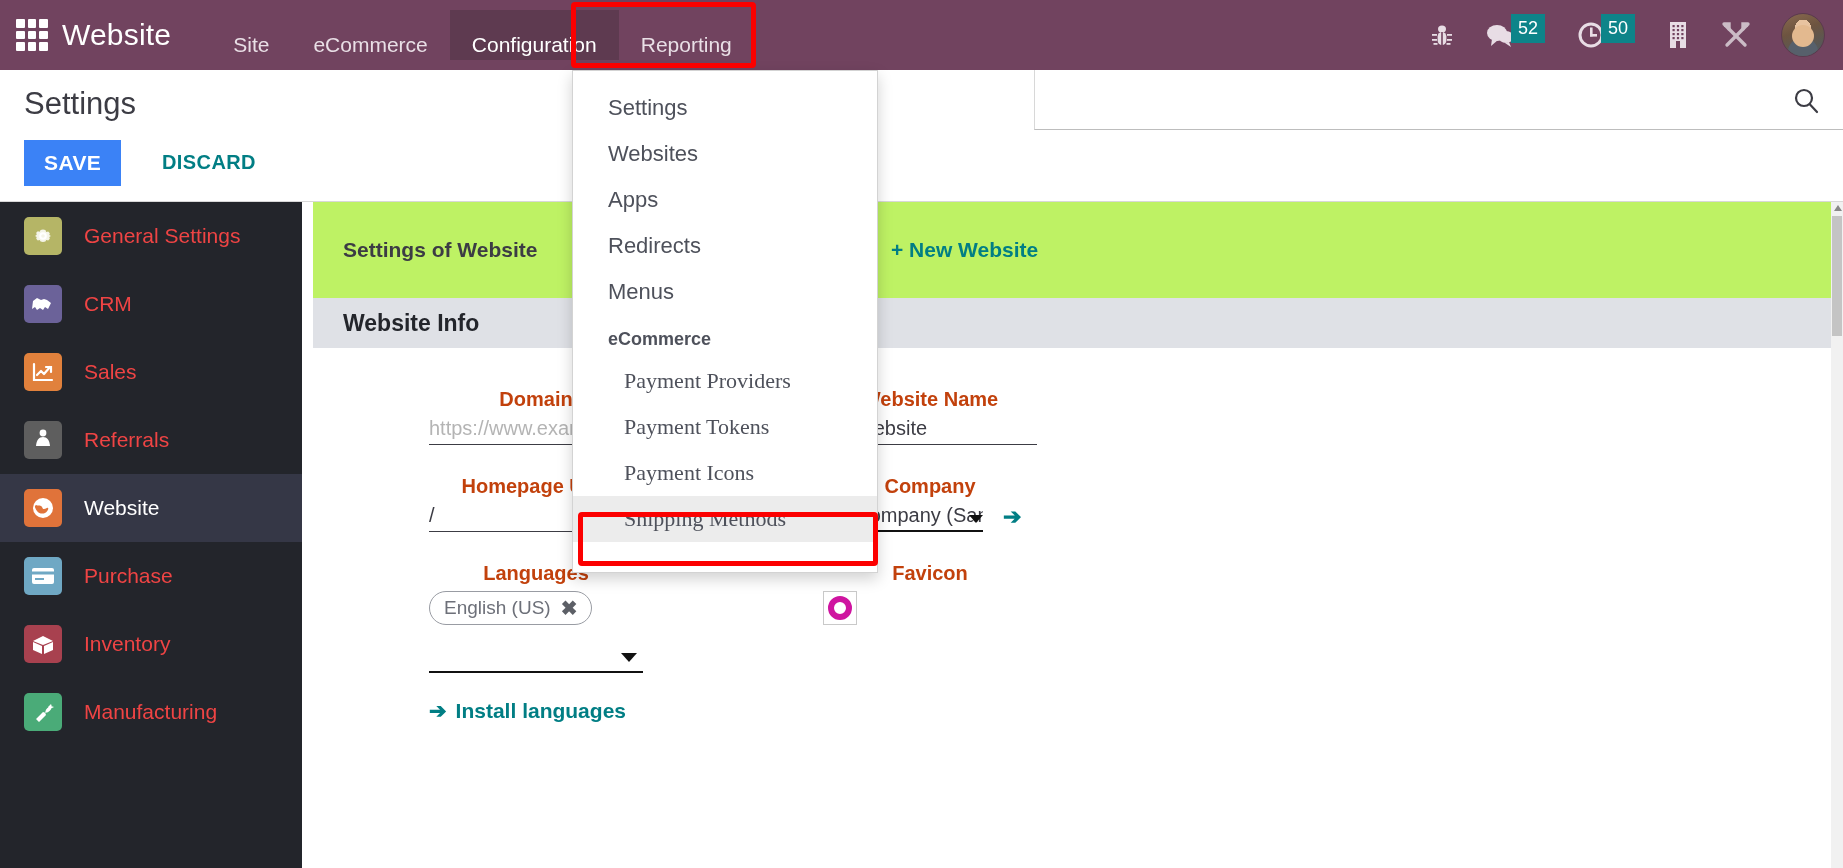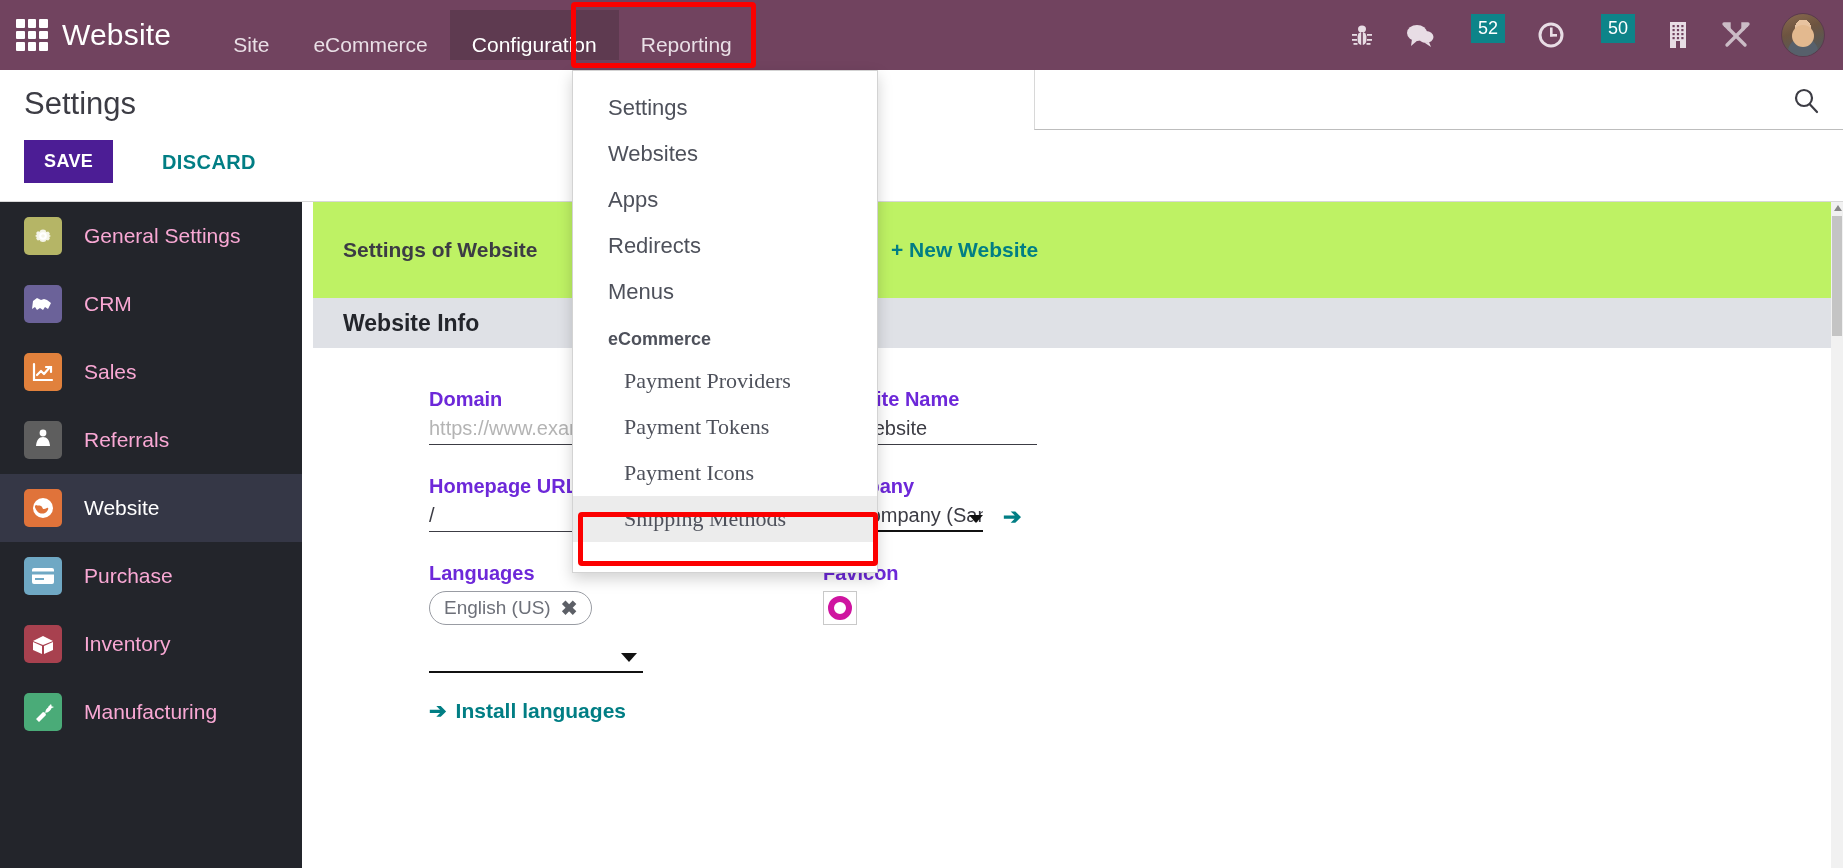--- a/index.html
+++ b/index.html
@@ -65,21 +65,20 @@
     display: flex; align-items: center;
     height: 70px;
     padding-right: 18px;
   }
   .sysicon {
     color: #e8dde5;
     margin: 0 16px;
     cursor: pointer;
     display: flex; align-items: center;
     position: relative;
-    gap: 40px;
   }
   .badge {
     background: #0d8489;
     color: #ffffff;
     font-size: 18px;
     line-height: 1;
     padding: 5px 7px 6px 7px;
     margin-left: -4px;
     margin-bottom: 14px;
     font-family: "Liberation Sans", sans-serif;
@@ -116,23 +115,23 @@
     background: #ffffff;
     border-bottom: 1px solid #d8d8d8;
   }
   .page-title {
     position: absolute; left: 24px; top: 16px;
     font-size: 31px; color: #3c3c44;
     font-weight: 400;
   }
   .btn-save {
     position: absolute; left: 24px; top: 70px;
-    background: #4c1d95; color: #ffffff;
+    background: #3b82f6; color: #ffffff;
     border: none;
-    font-size: 18px; font-weight: 700;
+    font-size: 21px; font-weight: 700;
     letter-spacing: .4px;
     padding: 11px 20px;
     cursor: pointer;
     font-family: "Liberation Sans", sans-serif;
   }
   .btn-discard {
     position: absolute; left: 150px; top: 70px;
     background: transparent; color: #017e84;
     border: none;
     font-size: 20px; font-weight: 700;
@@ -171,21 +170,21 @@
     width: 38px; height: 38px;
     border-radius: 5px;
     margin-right: 22px;
     flex: 0 0 38px;
     display: flex; align-items: center; justify-content: center;
     color: #ffffff;
     font-size: 19px;
     position: relative;
   }
   .side-label {
-    color: #f9a8d4;
+    color: #ef4444;
     font-size: 21px;
   }
   .side-item.active .side-label { color: #ffffff; }
 
   .side-scroll {
     position: absolute;
     right: 1px; top: 202px;
     width: 9px; height: 666px;
     background: #e9e9e9;
     z-index: 5;
@@ -235,22 +234,23 @@
 
   .form-grid {
     display: flex;
     padding: 40px 0 0 0;
   }
   .col { padding-left: 116px; }
   .col.right { padding-left: 180px; }
 
   .field { margin-bottom: 30px; }
   .field-label {
-    font-size: 20px; font-weight: 700; color: #6d28d9;
+    font-size: 20px; font-weight: 700; color: #c2410c;
     margin-bottom: 6px;
+    text-align: center;
   }
   .field-input {
     font-size: 20px; color: #3c3c44;
     border-bottom: 1px solid #3c3c44;
     width: 214px;
     padding-bottom: 4px;
     background: transparent;
     border-top: none; border-left: none; border-right: none;
     outline: none;
     font-family: "Liberation Sans", sans-serif;

